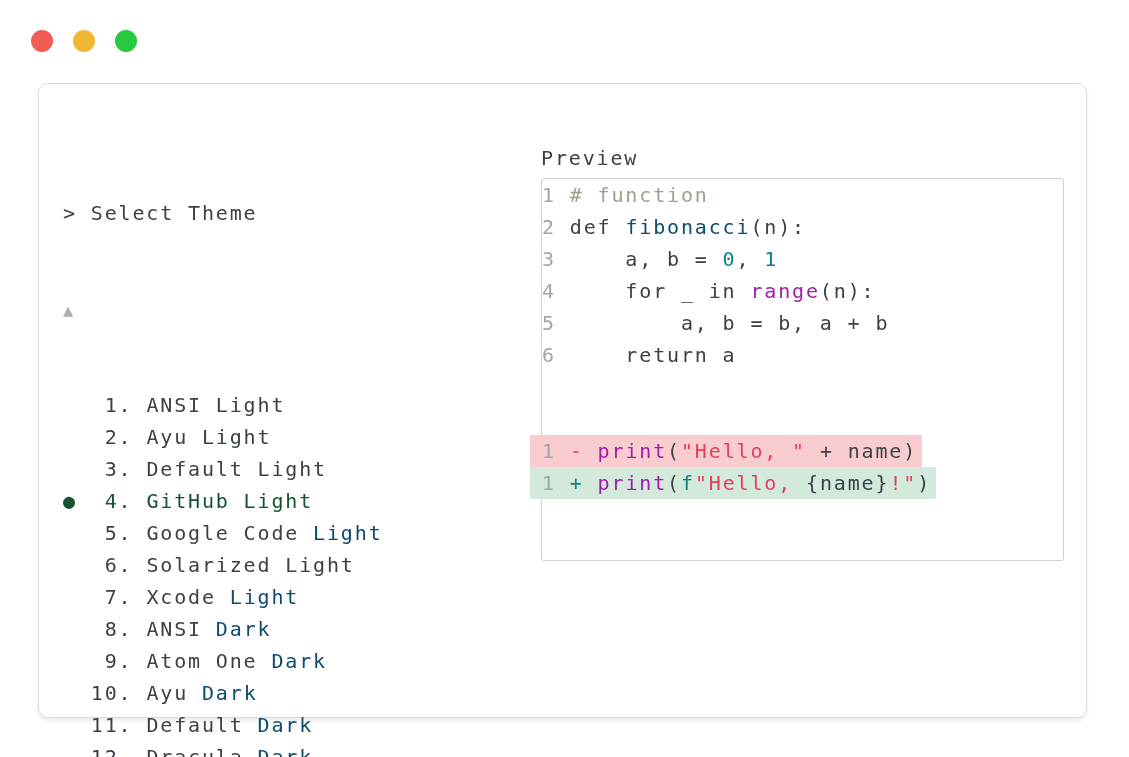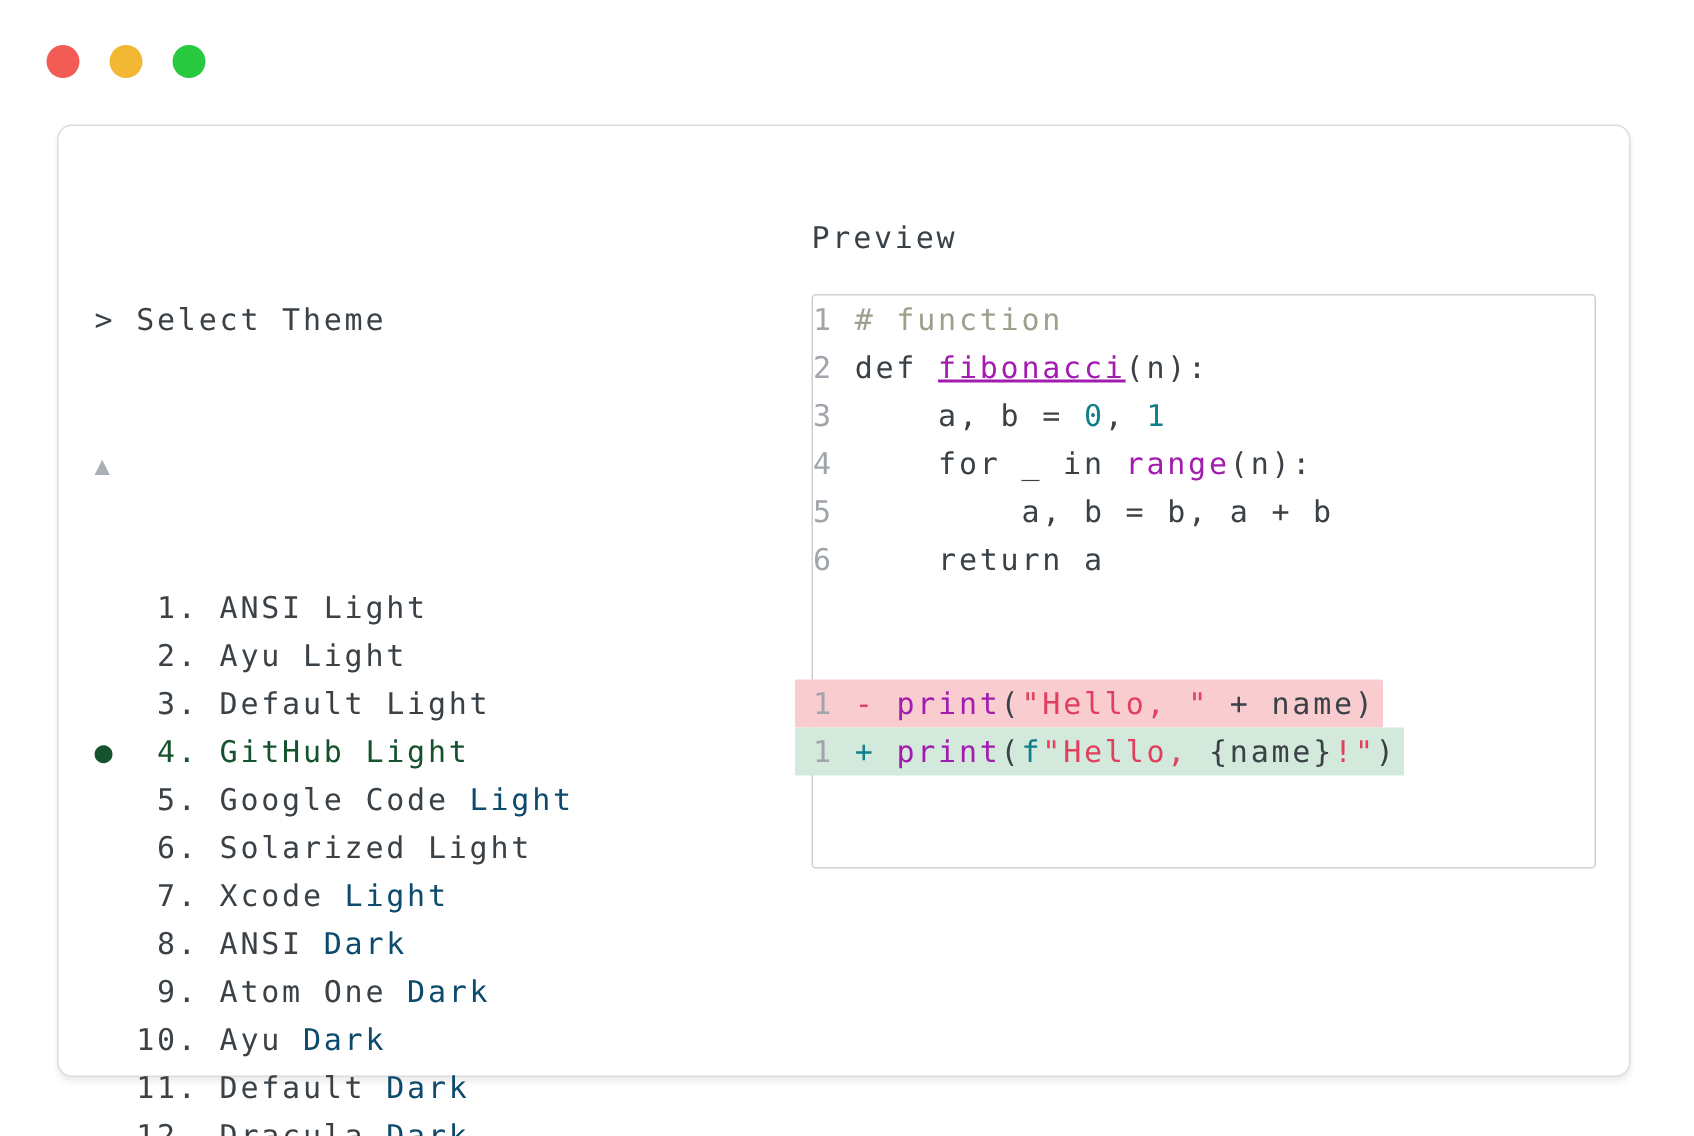--- a/index.html
+++ b/index.html
@@ -24,27 +24,27 @@
 
   .left-col { position:absolute; left:24px; top:49px; }
   .row { height:32px; line-height:32px; white-space:pre; }
 
   .prompt { margin-right:13.9px; }
   .suffix { color:#0c4a6e; }
   .arrow-up { color:#aaafb5; font-size:17px; }
   .sel, .sel .item-num { color:#14532d; }
 
   .preview-label { position:absolute; left:502px; top:38px;margin-top:20px; }
-  .preview-box { position:absolute; left:502px; top:112px; width:523px; height:383px;
+  .preview-box { position:absolute; left:502px; top:94px; width:523px; height:383px;
     background:#ffffff; border:1.5px solid #cfcfcf; border-radius:3px; }
 
   .ln { color:#9fa5ab; }
   .c-text { color:#3a4147;margin-top:36px; }
   .c-comment { color:#9ba18c; }
-  .c-func { color:#a21caf;text-decoration:underline; }
+  .c-func { color:#0c4a6e; }
   .c-num { color:#0f7f8a; }
   .c-blue { color:#a21caf; }
   .c-str { color:#e23f5e; }
   .c-minus { color:#e23f5e; }
   .c-plus { color:#0f7f8a; }
 
   .hl { display:inline-block; vertical-align:top; height:32px; line-height:32px;
     padding:0 5px 0 12px; margin-left:-12px; border-radius:1px; }
   .bg-removed { background:#f9cdd0; }
   .bg-added { background:#d2e9db; }

